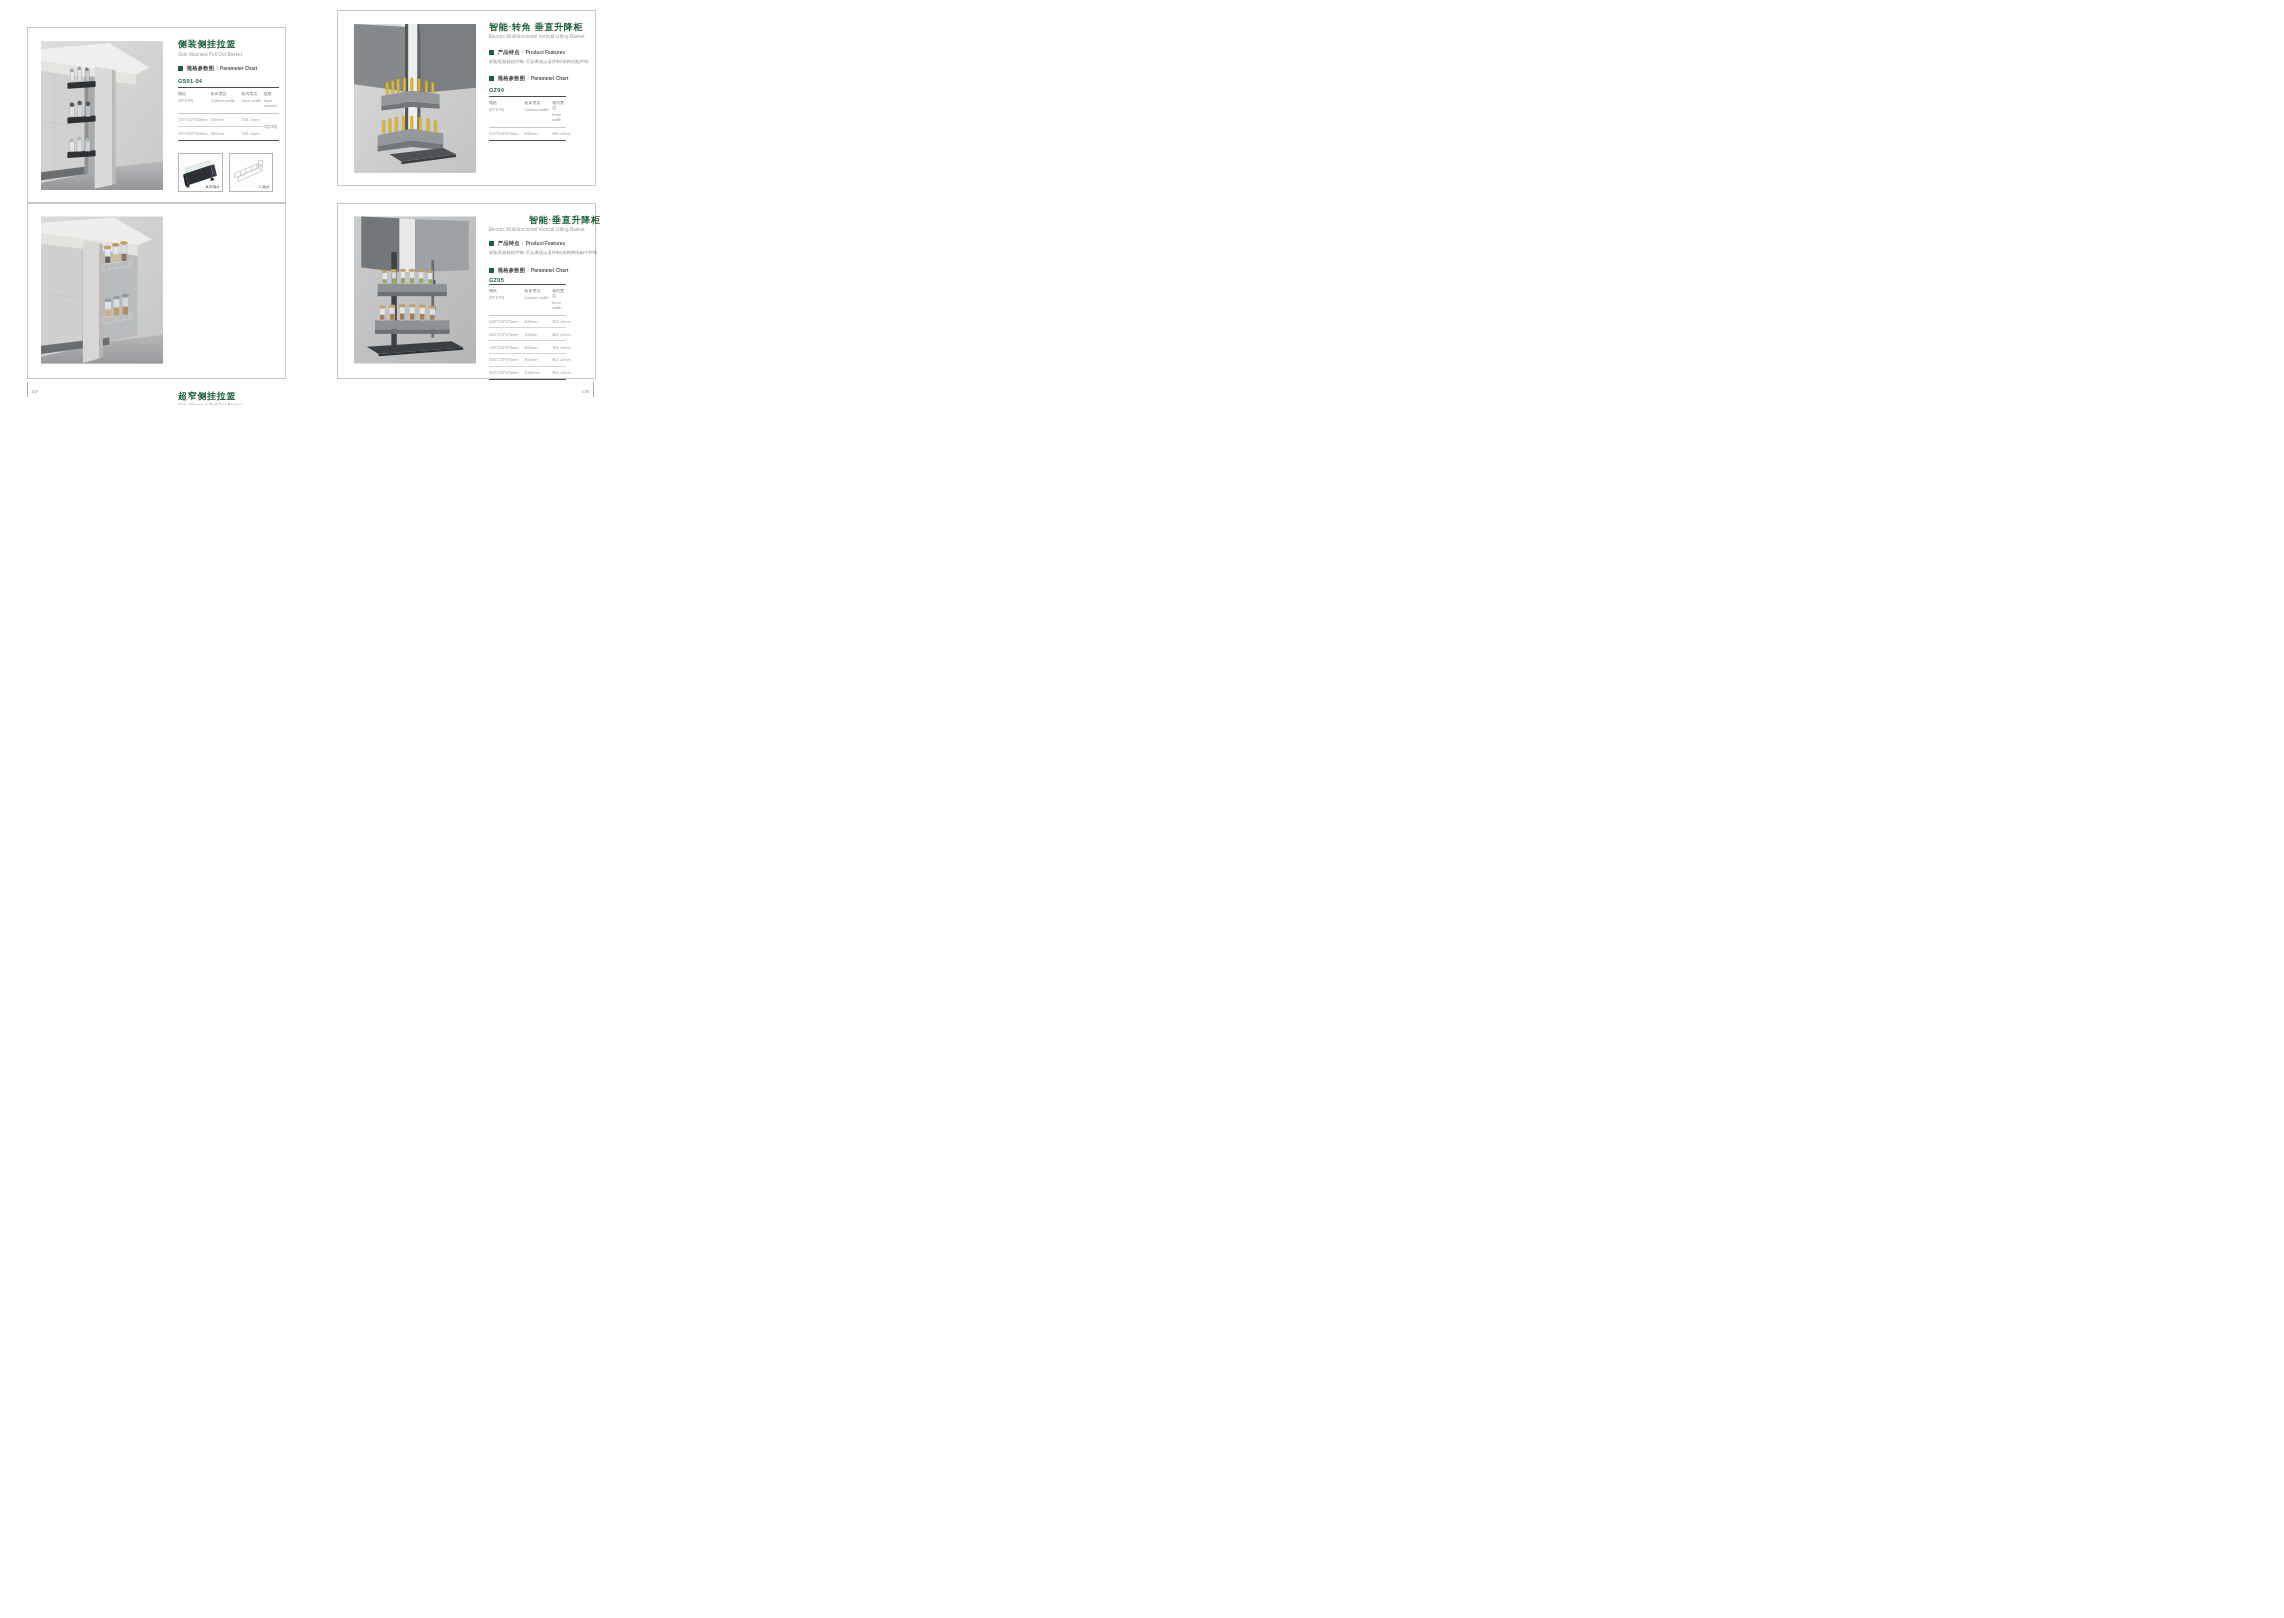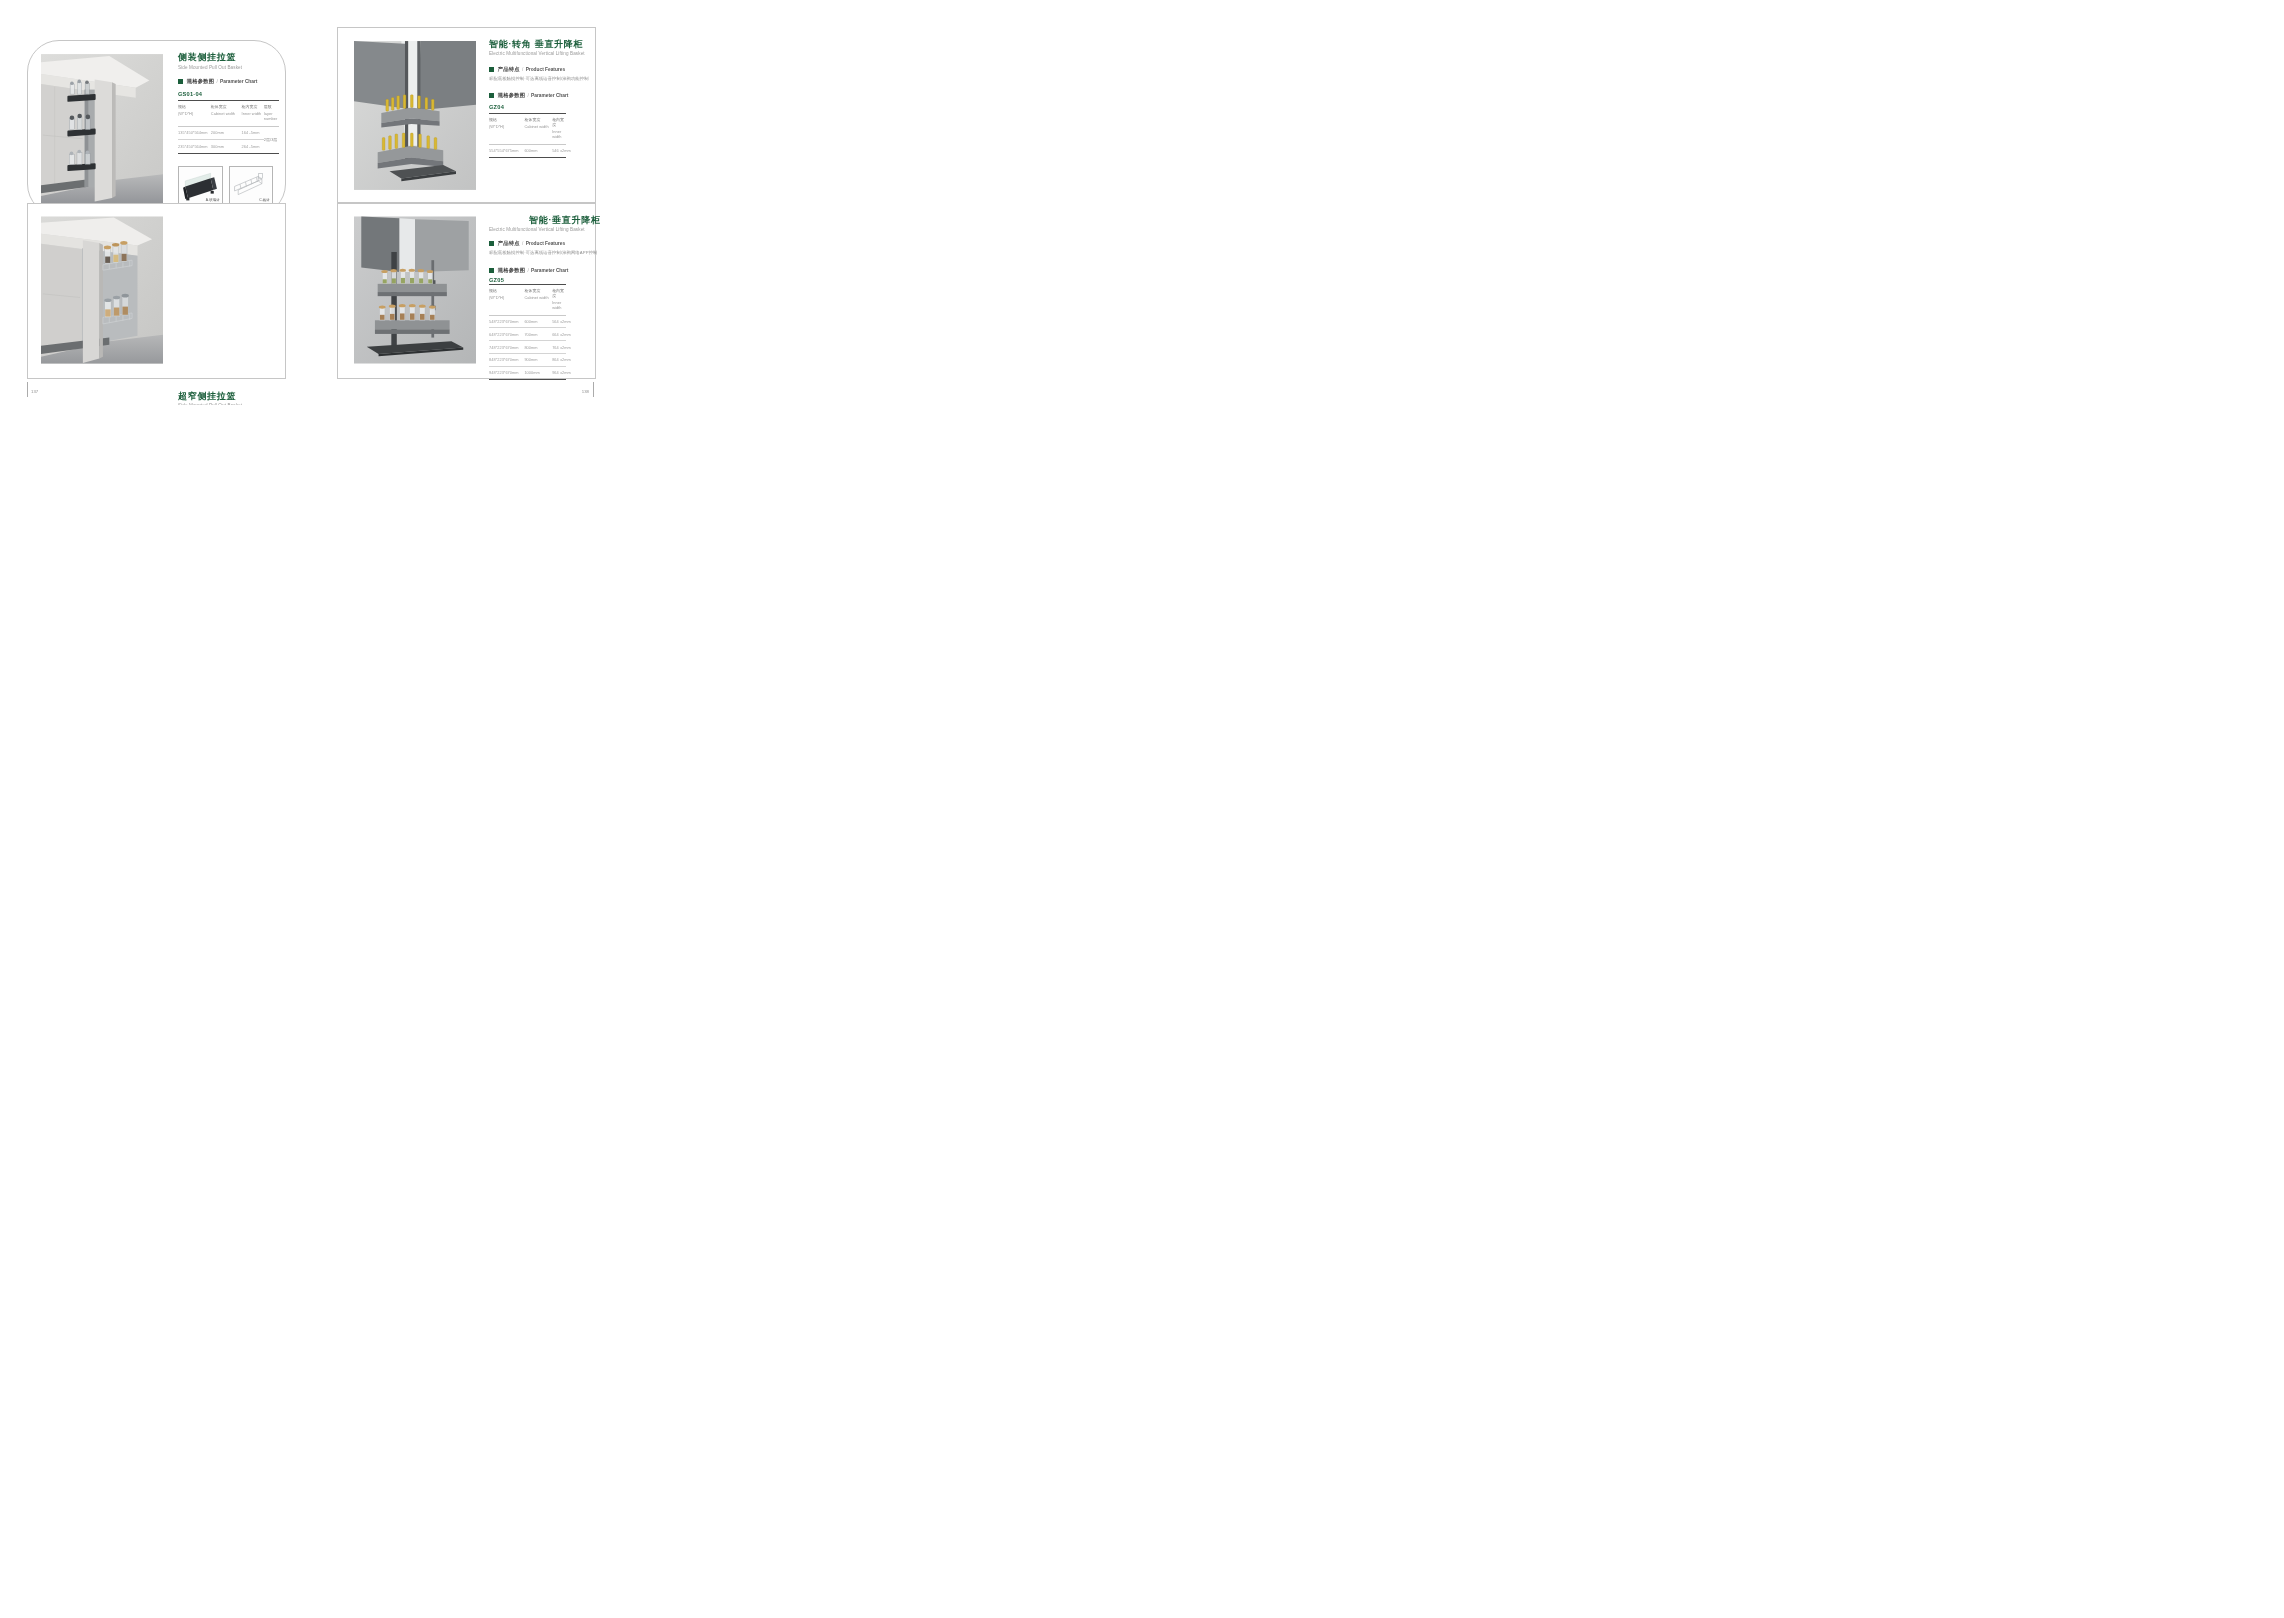--- a/index.html
+++ b/index.html
@@ -1,22 +1,22 @@
 <!DOCTYPE html>
 <html style="font-size:7.3px"><head>
 <meta charset="utf-8">
 <style>
   html,body{margin:0;padding:0;background:#ffffff;}
   body{font-family:"Liberation Sans","DejaVu Sans",sans-serif;-webkit-font-smoothing:antialiased;}
   .sheet{position:relative;width:620px;height:405px;background:#ffffff;overflow:hidden;}
 
   .panel{position:absolute;background:#ffffff;border:0.5px solid #c6c6c6;}
-  .panel-tl{left:27px;top:40px;width:257px;height:174px;border-radius:32px;}
+  .panel-tl{left:27px;top:27px;width:257px;height:174px;}
   .panel-bl{left:27px;top:203px;width:257px;height:174px;}
-  .panel-tr{left:337px;top:27px;width:257px;height:174px;}
+  .panel-tr{left:337px;top:10px;width:257px;height:174px;}
   .panel-br{left:337px;top:203px;width:257px;height:174px;}
 
   .photo{position:absolute;overflow:hidden;}
   .photo svg{display:block;}
 
   .textcol{position:absolute;top:0;}
   .tc-left{left:150px;width:104px;}
   .tc-right{left:151px;width:102px;}
 
   .t-cn{position:absolute;left:0;font-size:9px;font-weight:700;color:#1b5e3b;letter-spacing:0.7px;white-space:nowrap;}

